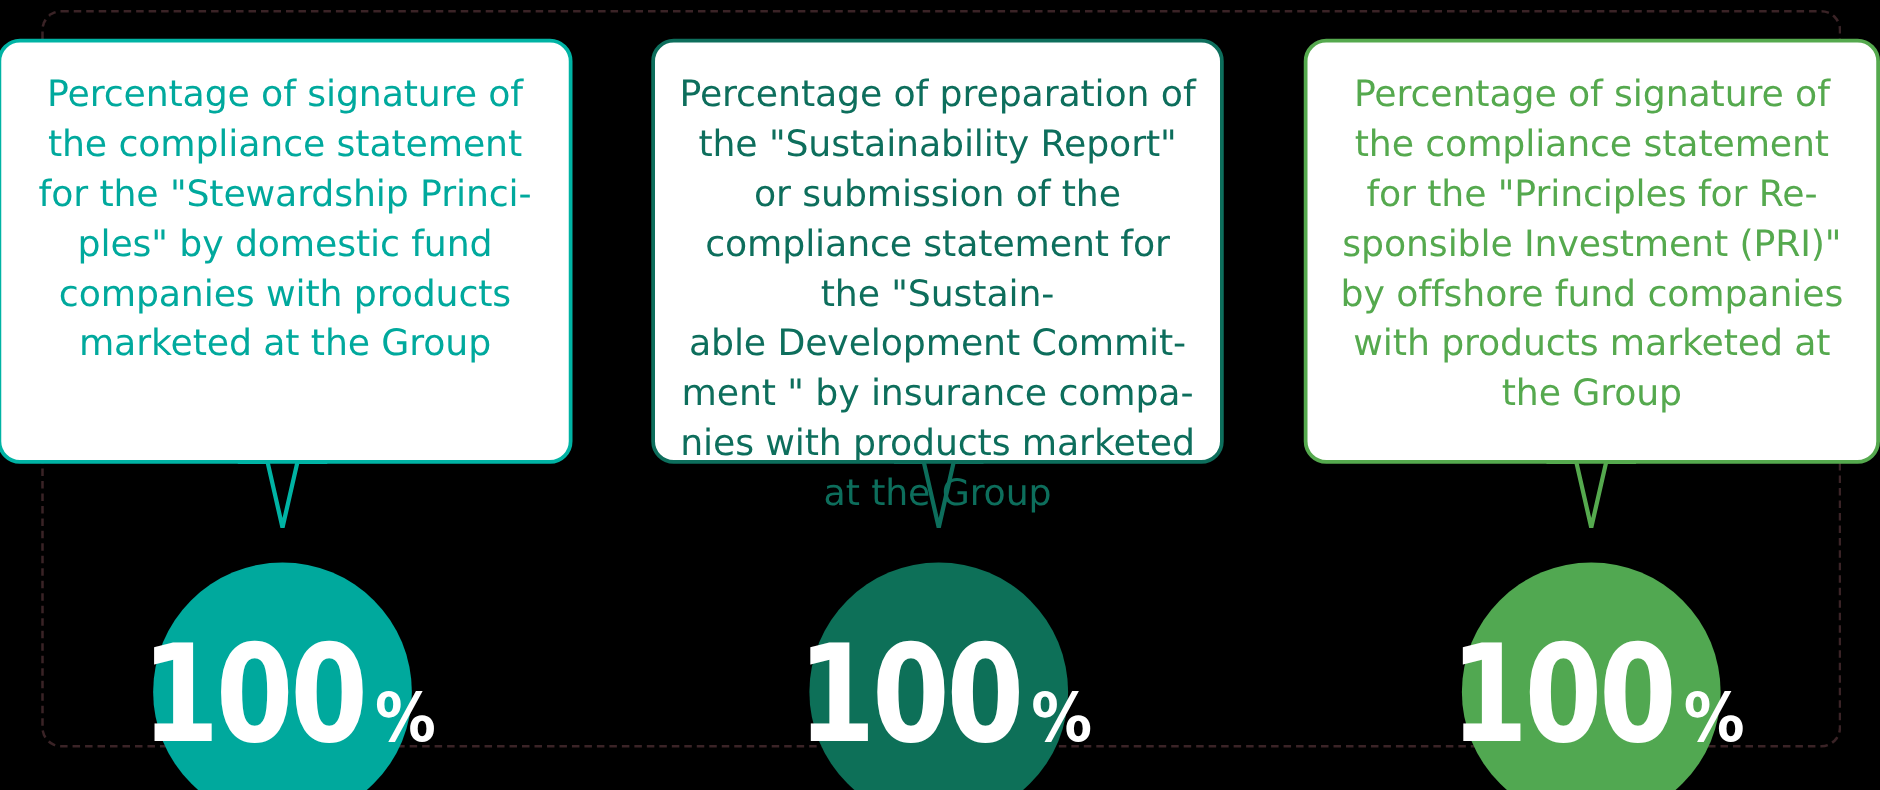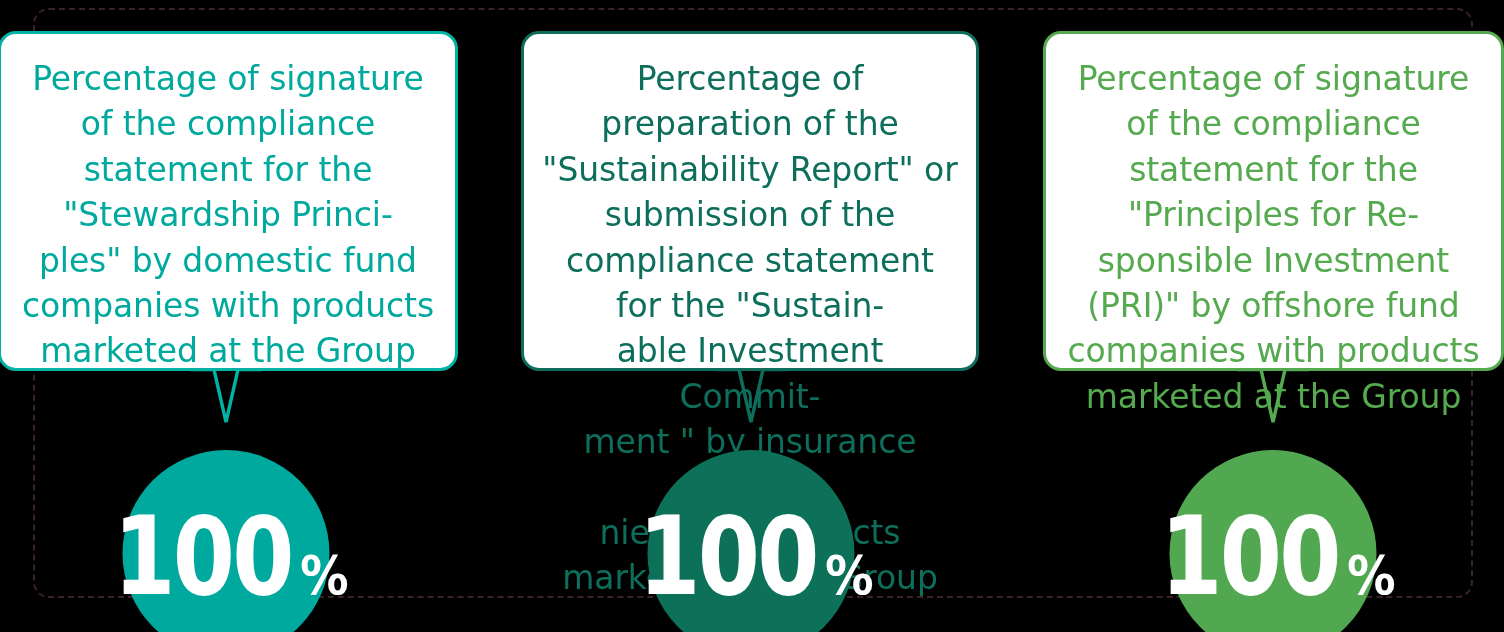--- a/index.html
+++ b/index.html
@@ -58,21 +58,21 @@
     justify-content: center;
   }
   .col-2 .card { border-color: #0d6e5c; width: 458px; }
   .col-3 .card { border-color: #55a94e; width: 461px; }
 
   .card-text {
     display: block;
     width: 92%;
     margin-top: 22px;
     text-align: center;
-    font-size: 33px;
+    font-size: 29px;
     line-height: 1.375;
     letter-spacing: -0.1px;
     color: #00a99d;
     font-family: "DejaVu Sans", sans-serif;
     white-space: pre-line;
   }
   .col-2 .card-text { color: #0d6e5c; }
   .col-3 .card-text { color: #55a94e; }
 
   
@@ -157,21 +157,21 @@
           <span class="badge-number">100</span>
           <span class="badge-unit">%</span>
         </div>
       </div>
     </div>
   </div>
 
   <div class="column col-2">
     <div class="card">
       <span class="card-text">Percentage of preparation of the "Sustainability Report" or submission of the compliance statement for the "Sustain-
-able Investment Commit-
+able Development Commit-
 ment " by insurance compa-
 nies with products marketed at the Group</span>
     </div>
     <svg class="tail" viewBox="0 0 72 58" preserveAspectRatio="none">
       <path d="M 0 1.5 L 24 1.5 L 36 54 L 48 1.5 L 72 1.5" fill="none" stroke="#0d6e5c" stroke-width="3.4" stroke-linejoin="miter"></path>
     </svg>
     <div class="badge-wrap">
       <div class="badge">
         <div class="badge-value">
           <span class="badge-number">100</span>

